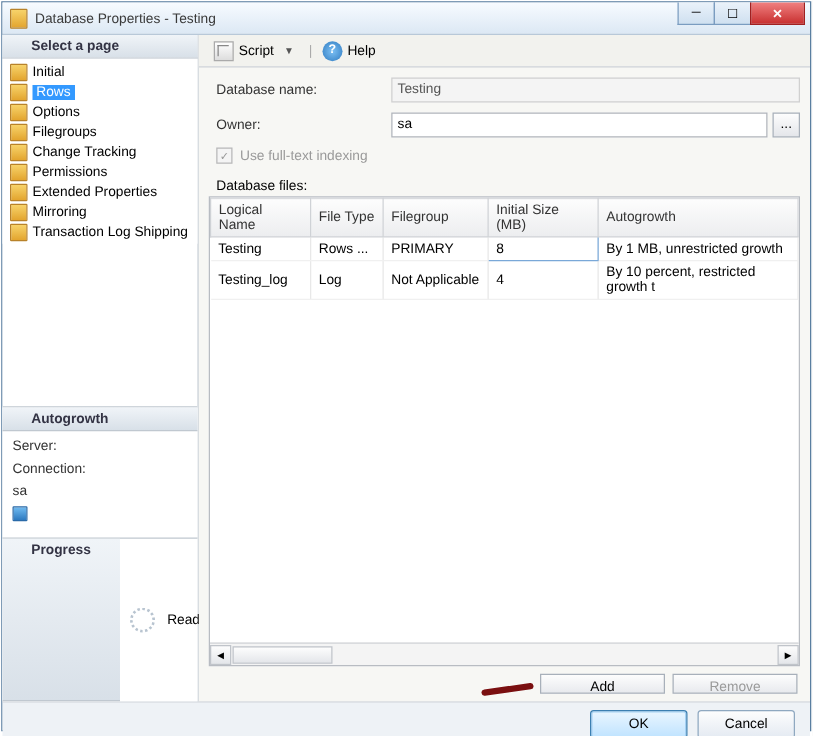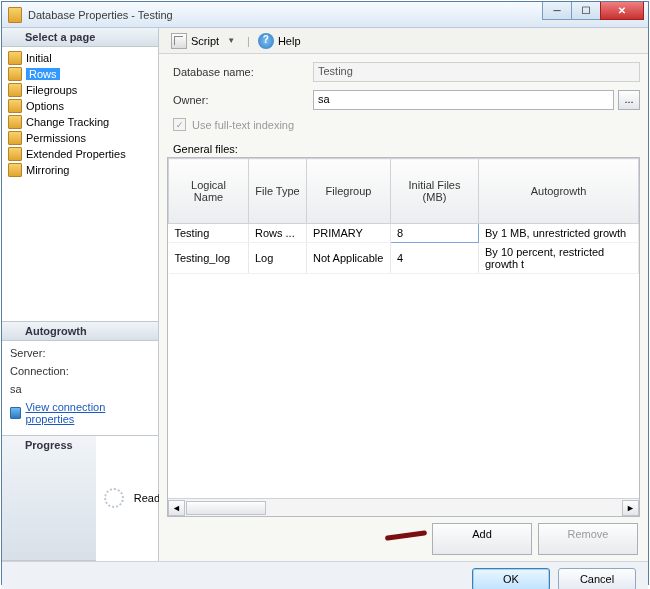--- a/index.html
+++ b/index.html
@@ -39,30 +39,30 @@
 .formrow label { width:140px; color:#333; }
 .textbox { flex:1; border:1px solid #b0b4ba; background:#fff; padding:2px 4px; height:20px; }
 .textbox.disabled { background:#f4f4f4; color:#555; border-color:#d0d0d0; }
 .dots-btn { width:22px; height:20px; border:1px solid #a8b0ba; background:linear-gradient(#fdfdfd,#e4e6ea); margin-left:4px; text-align:center; line-height:16px; cursor:default; }
 .check-row { display:flex; align-items:center; gap:6px; color:#9a9a9a; padding-left:6px; margin-bottom:12px; }
 .check-box { width:13px; height:13px; border:1px solid #b8b8b8; background:#f4f4f4; display:flex; align-items:center; justify-content:center; font-size:9px; color:#9a9a9a; }
 .files-label { padding-left:6px; margin-bottom:2px; }
 .table-wrap { border:1px solid #b8bcc2; background:#fff; flex:1; display:flex; flex-direction:column; min-height:0; }
 .table-scroll { flex:1; overflow:hidden; }
 table { border-collapse:collapse; width:100%; }
-th { background:linear-gradient(#fdfdfd,#ecedef); border:1px solid #cfd2d6; text-align:center; font-weight:normal; padding:20px 6px; color:#333; }
+th { background:linear-gradient(#fdfdfd,#ecedef); border:1px solid #cfd2d6; text-align:left; font-weight:normal; padding:3px 6px; color:#333; }
 td { border-right:1px solid #e8e8e8; padding:3px 6px; background:#fff; }
 tr.data-row td { border-bottom:1px solid #f0f0f0; }
 .isize-cell { border:1px solid #7aa8d8 !important; background:#fff; }
 .hscroll { height:18px; border-top:1px solid #cfd2d6; background:#f4f4f4; display:flex; align-items:center; }
 .hscroll .arrow { width:17px; height:16px; border:1px solid #c0c4ca; background:linear-gradient(#fdfdfd,#e4e6ea); text-align:center; font-size:9px; line-height:14px; }
 .hscroll .thumb { width:80px; height:14px; border:1px solid #c0c4ca; background:linear-gradient(#fdfdfd,#e4e6ea); margin-left:1px; }
 .hscroll .track { flex:1; }
 .btn-row { display:flex; justify-content:flex-end; gap:6px; margin-top:6px; padding-right:2px; position:relative; }
-.flat-btn { width:100px; height:32px; border:1px solid #a8b0ba; background:linear-gradient(#fdfdfd,#e8eaee); text-align:center; line-height:20px; cursor:default; }
+.flat-btn { width:100px; height:16px; border:1px solid #a8b0ba; background:linear-gradient(#fdfdfd,#e8eaee); text-align:center; line-height:20px; cursor:default; }
 .flat-btn.disabled { color:#9a9a9a; }
 .red-annot { position:absolute; left:218px; top:10px; width:42px; height:5px; background:#7a0f10; border-radius:3px; transform:rotate(-8deg); }
 .dialog-buttons { height:36px; border-top:1px solid #d0d4da; background:#eef2f6; display:flex; align-items:center; justify-content:flex-end; gap:8px; padding-right:12px; }
 .dlg-btn { width:78px; height:23px; border:1px solid #8fa8c0; background:linear-gradient(#fdfdfd,#e4eaf2); border-radius:3px; text-align:center; line-height:21px; cursor:default; }
 .dlg-btn.primary { border:1px solid #3c7fb1; box-shadow:inset 0 0 0 1px #a4d1f4; background:linear-gradient(#eaf6ff,#bfe3ff); }
 .spacer { flex:1; }
 </style>
 </head>
 <body>
 
@@ -84,55 +84,58 @@
         <div class="page-item">
             <span class="page-icon"></span>
             <span class="page-label">Initial</span>
           </div>
         <div class="page-item selected">
             <span class="page-icon"></span>
             <span class="page-label">Rows</span>
           </div>
         <div class="page-item">
             <span class="page-icon"></span>
+            <span class="page-label">Options</span>
+          </div>
+        <div class="page-item">
+            <span class="page-icon"></span>
             <span class="page-label">Filegroups</span>
           </div>
         <div class="page-item">
             <span class="page-icon"></span>
-            <span class="page-label">Options</span>
-          </div>
-        <div class="page-item">
-            <span class="page-icon"></span>
             <span class="page-label">Change Tracking</span>
           </div>
         <div class="page-item">
             <span class="page-icon"></span>
             <span class="page-label">Permissions</span>
           </div>
         <div class="page-item">
             <span class="page-icon"></span>
             <span class="page-label">Extended Properties</span>
           </div>
         <div class="page-item">
             <span class="page-icon"></span>
             <span class="page-label">Mirroring</span>
+          </div>
+        <div class="page-item">
+            <span class="page-icon"></span>
+            <span class="page-label">Transaction Log Shipping</span>
           </div>
       </div>
       <div class="spacer"></div>
       <div class="conn-section">
         <div class="panel-header">Autogrowth</div>
         <div class="conn-body">
           <div class="row">Server:</div>
           <div class="row"></div>
           <div class="row">Connection:</div>
           <div class="row">sa</div>
           <div class="row">
             <a class="conn-link">
               <span class="conn-link-icon"></span>
-              <span>View connection properties</span>
             </a>
           </div>
         </div>
       </div>
       <div class="progress-section">
         <div class="panel-header">Progress</div>
         <div class="progress-body">
           <div class="spinner"></div>
           <span>Ready</span>
         </div>
@@ -160,31 +163,31 @@
       <div class="formrow">
         <label>Owner:</label>
         <div class="textbox">sa</div>
         <div class="dots-btn">...</div>
       </div>
       <div class="check-row">
         <div class="check-box">✓</div>
         <span>Use full-text indexing</span>
       </div>
 
-      <div class="files-label">General files:</div>
+      <div class="files-label">Database files:</div>
 
       <div class="table-wrap">
         <div class="table-scroll">
           <table>
             <thead>
               <tr>
                 <th style="width:80px">Logical Name</th>
                 <th style="width:58px">File Type</th>
                 <th style="width:84px">Filegroup</th>
-                <th style="width:88px">Initial Files (MB)</th>
+                <th style="width:88px">Initial Size (MB)</th>
                 <th>Autogrowth</th>
               </tr>
             </thead>
             <tbody>
               <tr class="data-row">
                 <td>Testing</td>
                 <td>Rows ...</td>
                 <td>PRIMARY</td>
                 <td class="isize-cell">8</td>
                 <td>By 1 MB, unrestricted growth</td>

